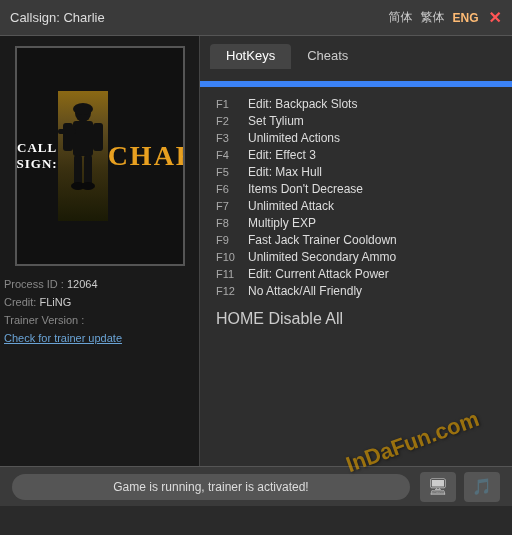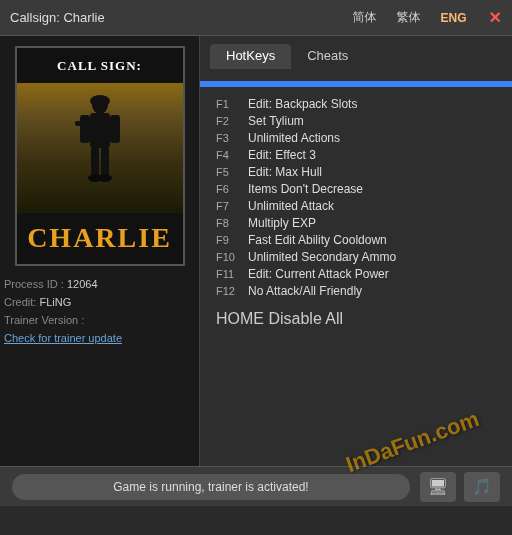--- a/index.html
+++ b/index.html
@@ -21,21 +21,21 @@
       padding: 8px 10px;
       border-bottom: 1px solid #555;
     }
     .title-text {
       color: #ddd;
       font-size: 13px;
       flex: 1;
     }
     .lang-buttons {
       display: flex;
-      gap: 12px;
+      gap: 0;
       align-items: center;
     }
     .lang-btn {
       color: #ccc;
       font-size: 12px;
       cursor: pointer;
       padding: 2px 4px;
     }
     .lang-btn.active {
       color: #fdba74;
@@ -64,21 +64,21 @@
       flex-direction: column;
       align-items: center;
       padding-top: 10px;
     }
     .game-cover {
       width: 170px;
       height: 220px;
       border: 2px solid #555;
       background: #111;
       display: flex;
-      flex-direction: column;
+      flex-direction: row;
       align-items: center;
       justify-content: space-between;
       padding: 10px 0;
       position: relative;
       overflow: hidden;
     }
     .cover-title {
       color: #fff;
       font-size: 13px;
       font-weight: bold;
@@ -330,21 +330,21 @@
         <div class="hotkey-row">
           <span class="hotkey-key">F7</span>
           <span class="hotkey-action">Unlimited Attack</span>
         </div>
         <div class="hotkey-row">
           <span class="hotkey-key">F8</span>
           <span class="hotkey-action">Multiply EXP</span>
         </div>
         <div class="hotkey-row">
           <span class="hotkey-key">F9</span>
-          <span class="hotkey-action">Fast Edit Ability Cooldown</span>
+          <span class="hotkey-action">Fast Jack Trainer Cooldown</span>
         </div>
         <div class="hotkey-row">
           <span class="hotkey-key">F10</span>
           <span class="hotkey-action">Unlimited Secondary Ammo</span>
         </div>
         <div class="hotkey-row">
           <span class="hotkey-key">F11</span>
           <span class="hotkey-action">Edit: Current Attack Power</span>
         </div>
         <div class="hotkey-row">

